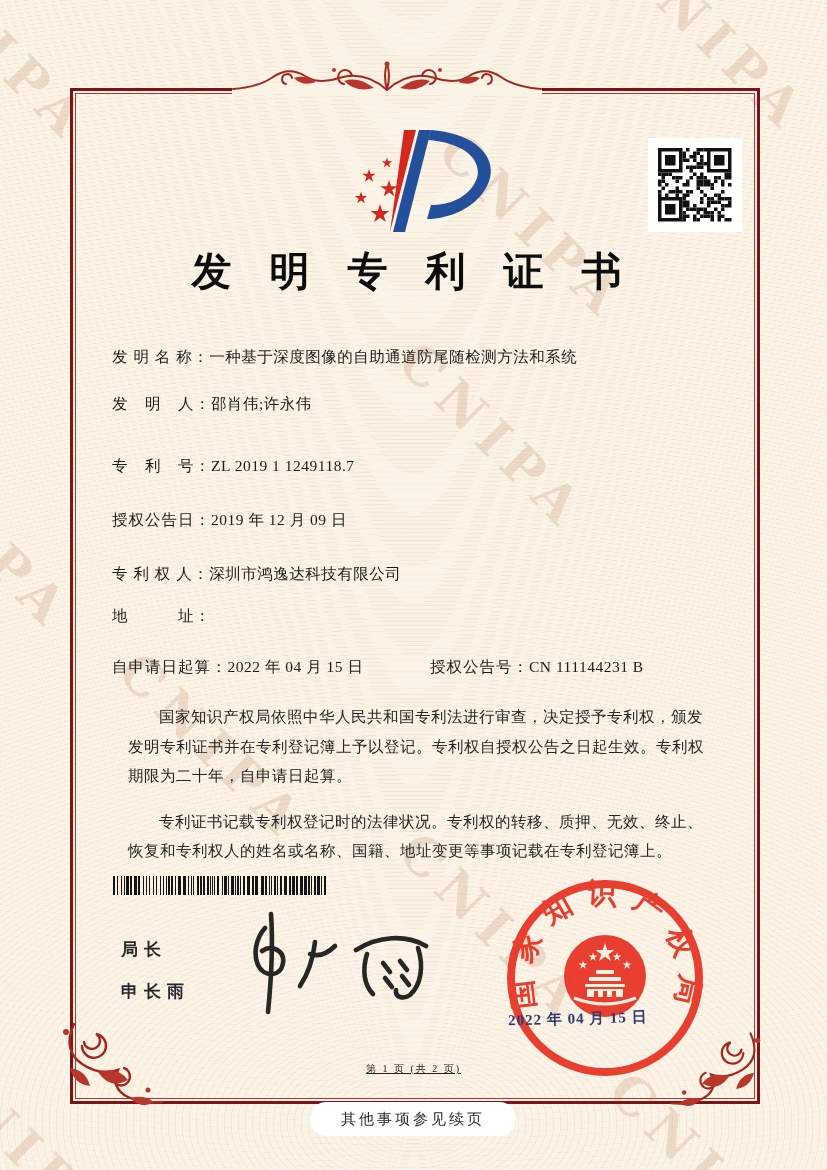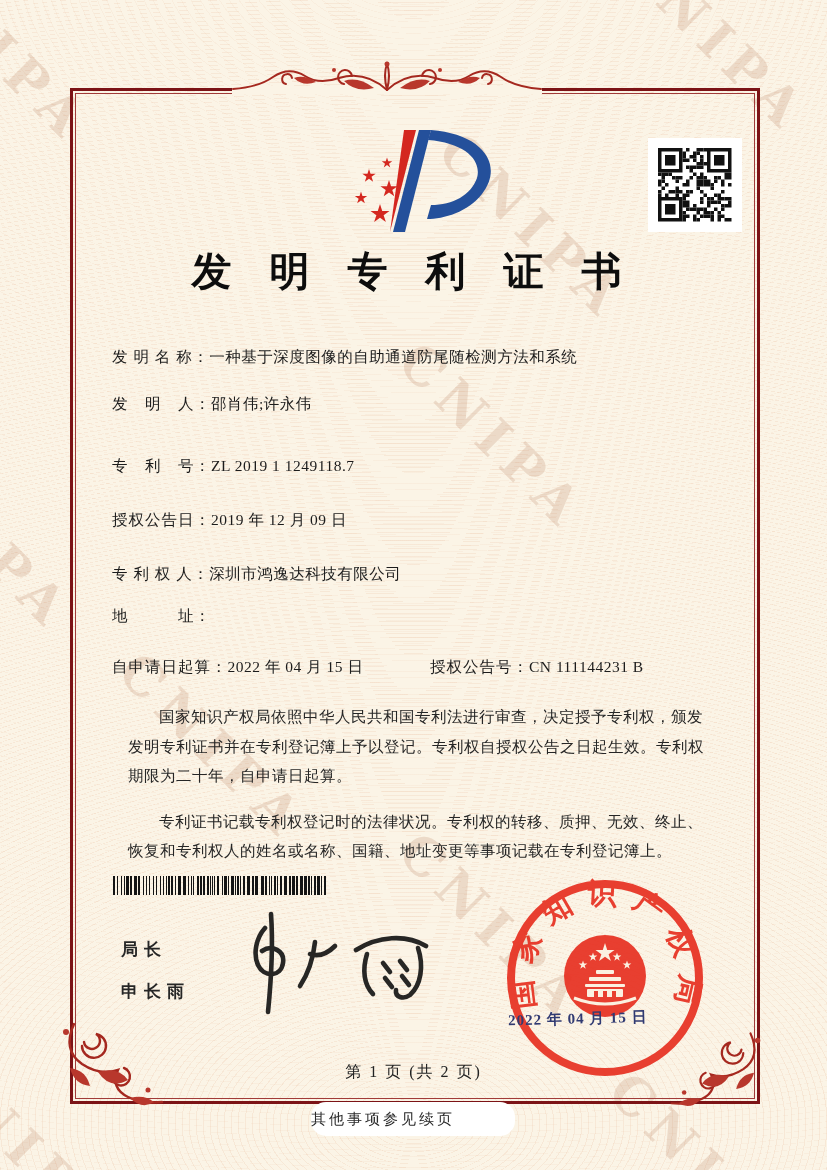--- a/index.html
+++ b/index.html
@@ -44,24 +44,24 @@
   .barcode{position:absolute;left:113px;top:876px;width:218px;height:19px;font-size:0;}
   .barcode i{display:inline-block;height:100%;background:#141414;vertical-align:top;}
   .director{position:absolute;left:121px;font-family:"Liberation Sans", sans-serif;font-weight:600;font-size:17px;letter-spacing:6px;color:#262626;}
   .d1{top:938px}.d2{top:980px}
   .sig{position:absolute;left:218px;top:908px;}
   .seal{position:absolute;left:496px;top:878px;mix-blend-mode:multiply;}
   .seal-date{
     position:absolute;left:508px;top:1009px;width:180px;font-size:15px;letter-spacing:1px;
     color:#303a72;font-weight:bold;transform:rotate(-1.5deg);z-index:5;
   }
-  .page-no{position:absolute;left:70px;top:1062px;width:687px;text-align:center;font-size:16px;letter-spacing:2px;color:#222;}
+  .page-no{position:absolute;left:70px;top:1062px;width:687px;text-align:center;font-size:10px;letter-spacing:2px;color:#222;text-decoration:underline;}
   .cont-note{
     position:absolute;left:311px;top:1102px;width:204px;height:34px;line-height:34px;z-index:5;
-    background:#ffffff;text-align:left;font-size:15px;letter-spacing:3px;color:#2a2a2a;border-radius:15px;
+    background:#ffffff;text-align:center;font-size:15px;letter-spacing:3px;color:#2a2a2a;border-radius:15px;
   }
 </style>
 </head>
 <body>
 
 <div class="page">
 
   <span class="wm" style="left:-66px;top:-58px">CNIPA</span>
   <span class="wm" style="left:652px;top:-68px">CNIPA</span>
   <span class="wm" style="left:470px;top:120px">CNIPA</span>

